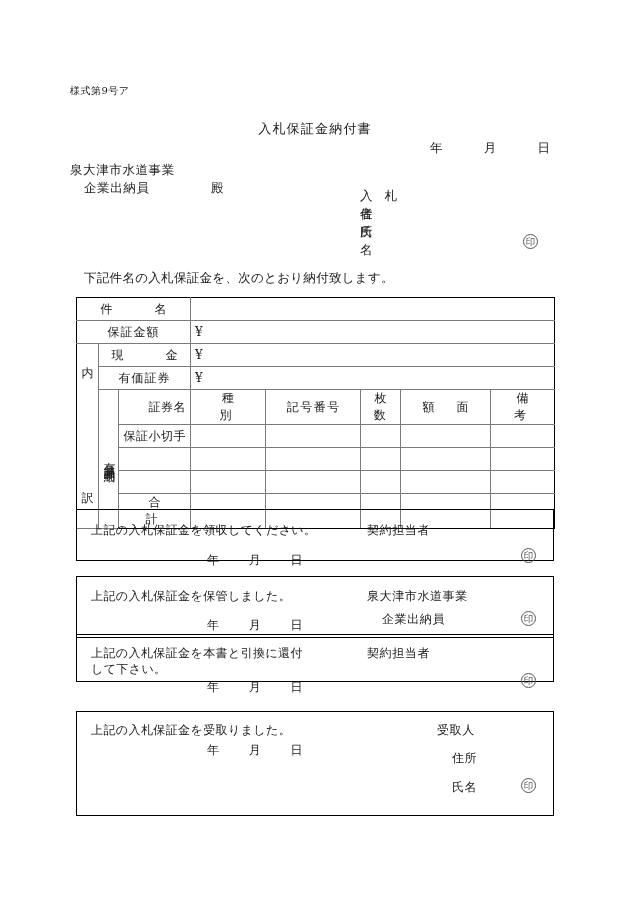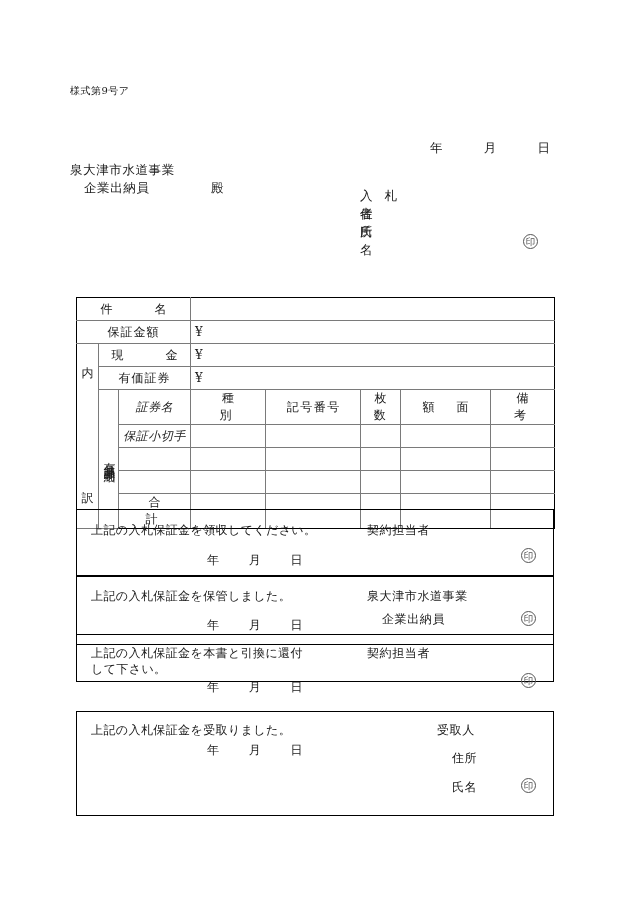--- a/index.html
+++ b/index.html
@@ -139,21 +139,21 @@
     text-orientation: upright;
     letter-spacing: 2px;
     margin: 0 auto;
     line-height: 1;
     font-size: 11.5px;
   }
   .vcell { text-align: center; padding: 0; }
   .yen { padding-left: 18px; letter-spacing: 1px; }
   .col-head { text-align: center; letter-spacing: 5px; text-indent: 5px; }
   .col-head.tight { letter-spacing: 1.5px; text-indent: 1.5px; }
-  .cell-name { text-align: center; letter-spacing: .5px; padding-left: 5px; font-style: italic; }
+  .cell-name { text-align: right; letter-spacing: .5px; padding-left: 5px; }
 
   
   .stmt {
     position: absolute;
     left: 76px;
     width: 478px;
     box-sizing: border-box;
     border: 1.6px solid #000;
     font-size: 12px;
   }
@@ -177,20 +177,21 @@
   }
   .stmt .s-seal { position: absolute; }
 </style>
 </head>
 <body>
 
 <div id="page">
 
   <div class="form-code">様式第9号ア</div>
 
+  <div class="doc-title">入札保証金納付書</div>
 
   <div class="header-date">
     <span>年</span>
     <span>月</span>
     <span>日</span>
   </div>
 
   <div class="addressee-org">泉大津市水道事業</div>
   <div class="addressee-row">
     <span>企業出納員</span>
@@ -203,20 +204,21 @@
     </div>
     <div class="bidder-line">
       <span class="bidder-label">住　　所</span>
     </div>
     <div class="bidder-line">
       <span class="bidder-label">氏　　名</span>
       <span class="seal" style="margin-left:105px">印</span>
     </div>
   </div>
 
+  <div class="intro-line">下記件名の入札保証金を、次のとおり納付致します。</div>
 
   <table class="main-table">
     <colgroup>
       <col style="width:22px">
         <col style="width:20px">
         <col style="width:72px">
       <col style="width:75px">
         <col style="width:95px">
         <col style="width:40px">
       <col style="width:90px">
@@ -284,36 +286,36 @@
         <td class="outer-b lbl-center">合　　計</td>
         <td class="outer-b"></td>
         <td class="outer-b"></td>
         <td class="outer-b"></td>
         <td class="outer-b"></td>
         <td class="outer-b outer-r"></td>
       </tr>
     </tbody>
   </table>
 
-  <div class="stmt" style="top:509px; height:67px">
+  <div class="stmt" style="top:509px; height:52px">
     <div class="inner">
       <div class="s-text" style="top:12px">上記の入札保証金を領収してください。</div>
       <div class="s-right" style="left:290px; top:12px">契約担当者</div>
       <div class="s-date" style="left:130px; top:42px">
         <span>年</span>
         <span>月</span>
         <span>日</span>
       </div>
       <div class="s-seal" style="left:444px; top:38px">
         <span class="seal">印</span>
       </div>
     </div>
   </div>
 
-  <div class="stmt" style="top:576px; height:69px">
+  <div class="stmt" style="top:576px; height:62px">
     <div class="inner">
       <div class="s-text" style="top:11px">上記の入札保証金を保管しました。</div>
       <div class="s-right" style="left:290px; top:11px">泉大津市水道事業</div>
       <div class="s-right" style="left:305px; top:34px">企業出納員</div>
       <div class="s-date" style="left:130px; top:40px">
         <span>年</span>
         <span>月</span>
         <span>日</span>
       </div>
       <div class="s-seal" style="left:444px; top:34px">

